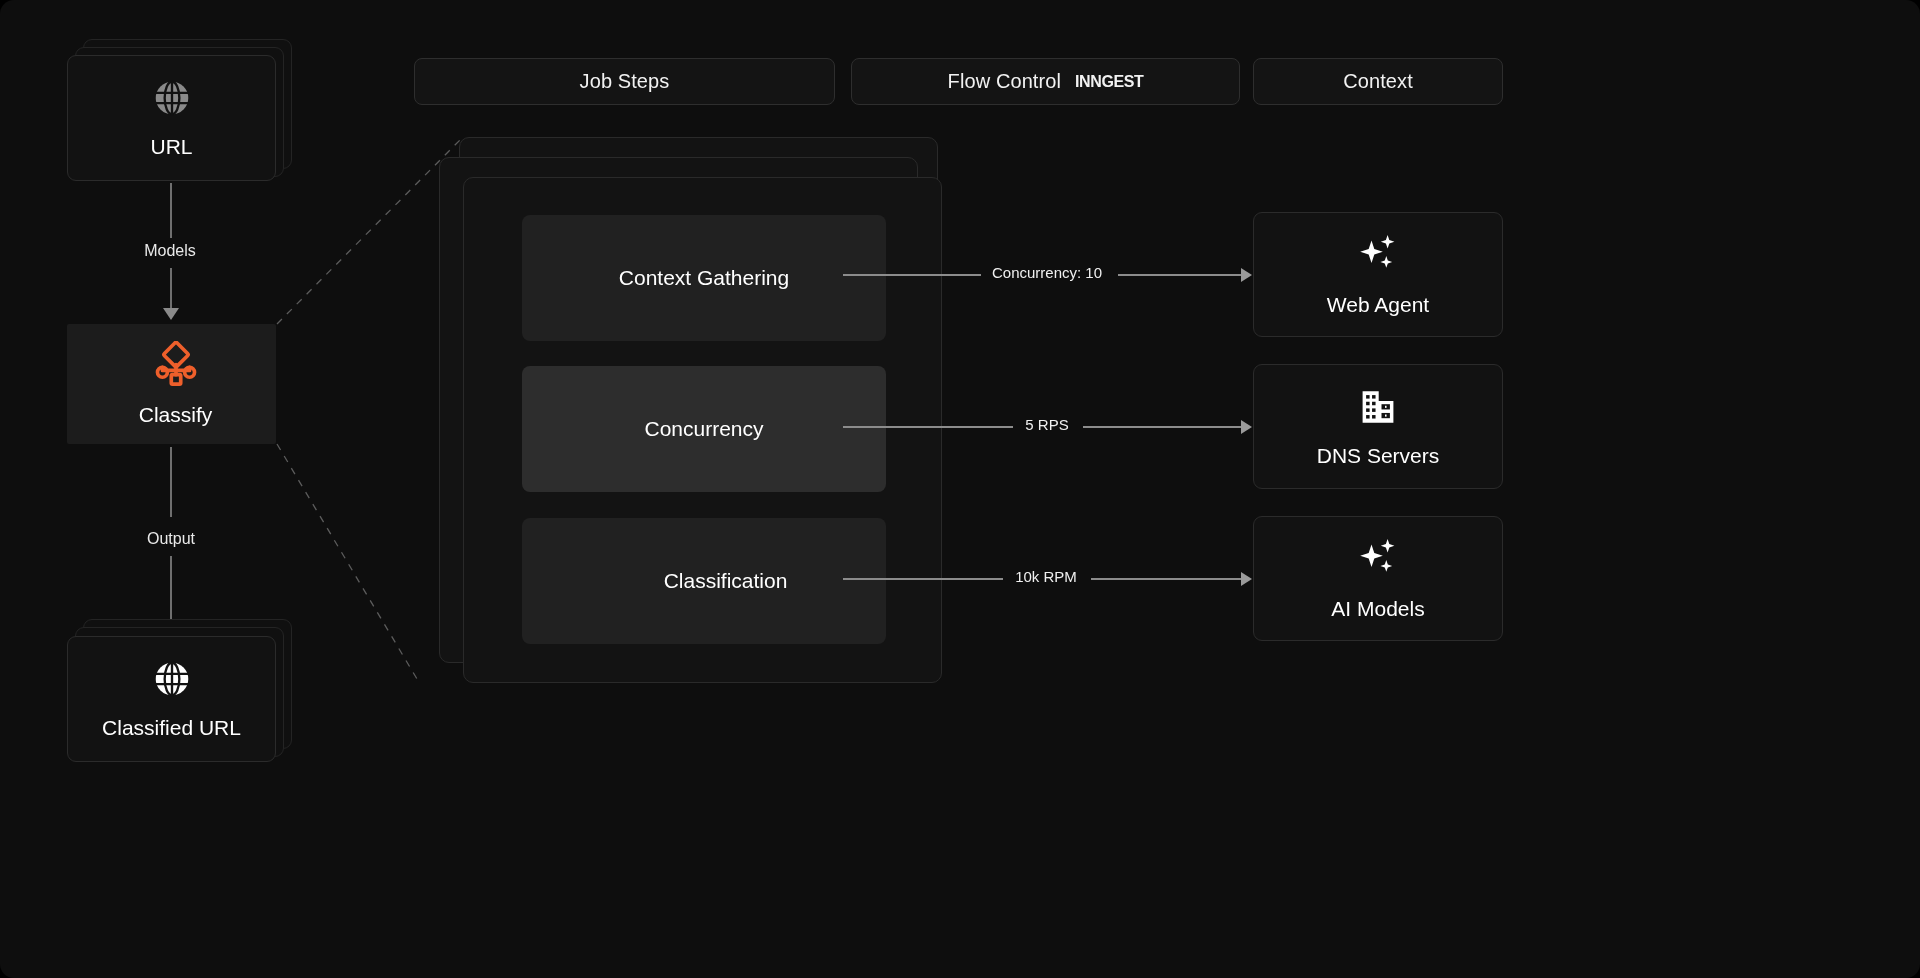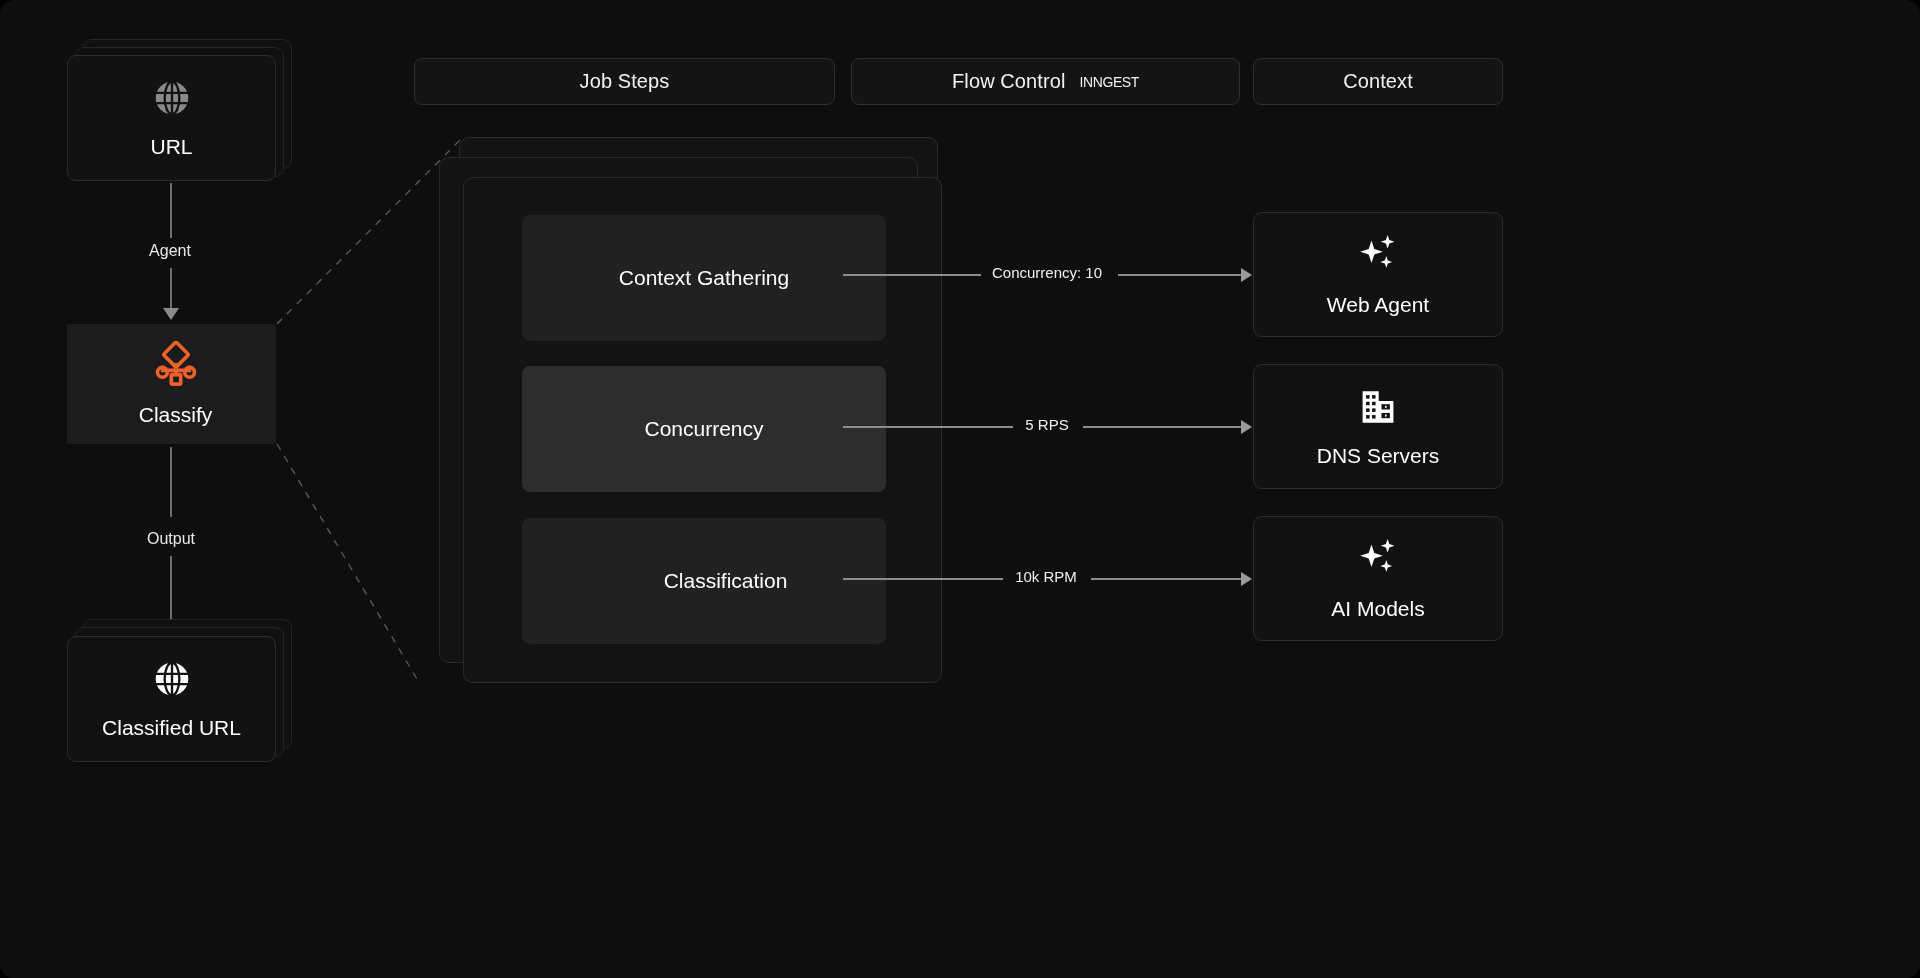--- a/index.html
+++ b/index.html
@@ -30,23 +30,23 @@
     background: #141414;
     display: flex;
     align-items: center;
     justify-content: center;
     gap: 14px;
     color: #f2f2f2;
     font-size: 20px;
     letter-spacing: .1px;
   }
   .pill .brand {
-    font-weight: 400;
+    font-weight: 700;
     letter-spacing: -0.4px;
-    font-size: 14px;
+    font-size: 16px;
   }
 
   
   .card {
     position: absolute;
     border: 1px solid #2b2b2b;
     border-radius: 9px;
     background: #121212;
   }
   .card-inner {
@@ -173,21 +173,21 @@
             <line x1="2.7" y1="14.9" x2="21.3" y2="14.9"></line>
             <line x1="12" y1="2.7" x2="12" y2="21.3"></line>
           </g>
         </svg>
       </span>
       <span class="card-label">URL</span>
     </div>
   </div>
 
   <div class="vline" style="left:170px; top:183px; height:55px;"></div>
-  <div class="vlabel" style="left:130px; top:242px; width:80px;">Agent</div>
+  <div class="vlabel" style="left:130px; top:242px; width:80px;">Models</div>
   <div class="vline" style="left:170px; top:268px; height:42px;"></div>
   <div class="arrowhead-down" style="left:163px; top:308px;"></div>
 
   <div id="classify-node" class="dots" style="left:67px; top:324px; width:209px; height:120px;">
     <div class="card-inner">
       <span>
         <svg class="icon" width="46" height="46" viewBox="0 0 40 40" fill="none" stroke="#ee5f2b" stroke-width="3.2" stroke-linejoin="round" stroke-linecap="round">
           <rect x="12.2" y="4.0" width="15.6" height="15.6" rx="1.4" transform="rotate(45 20 11.8)"></rect>
           <circle cx="8.2" cy="27.2" r="4.3"></circle>
           <circle cx="31.8" cy="27.2" r="4.3"></circle>

